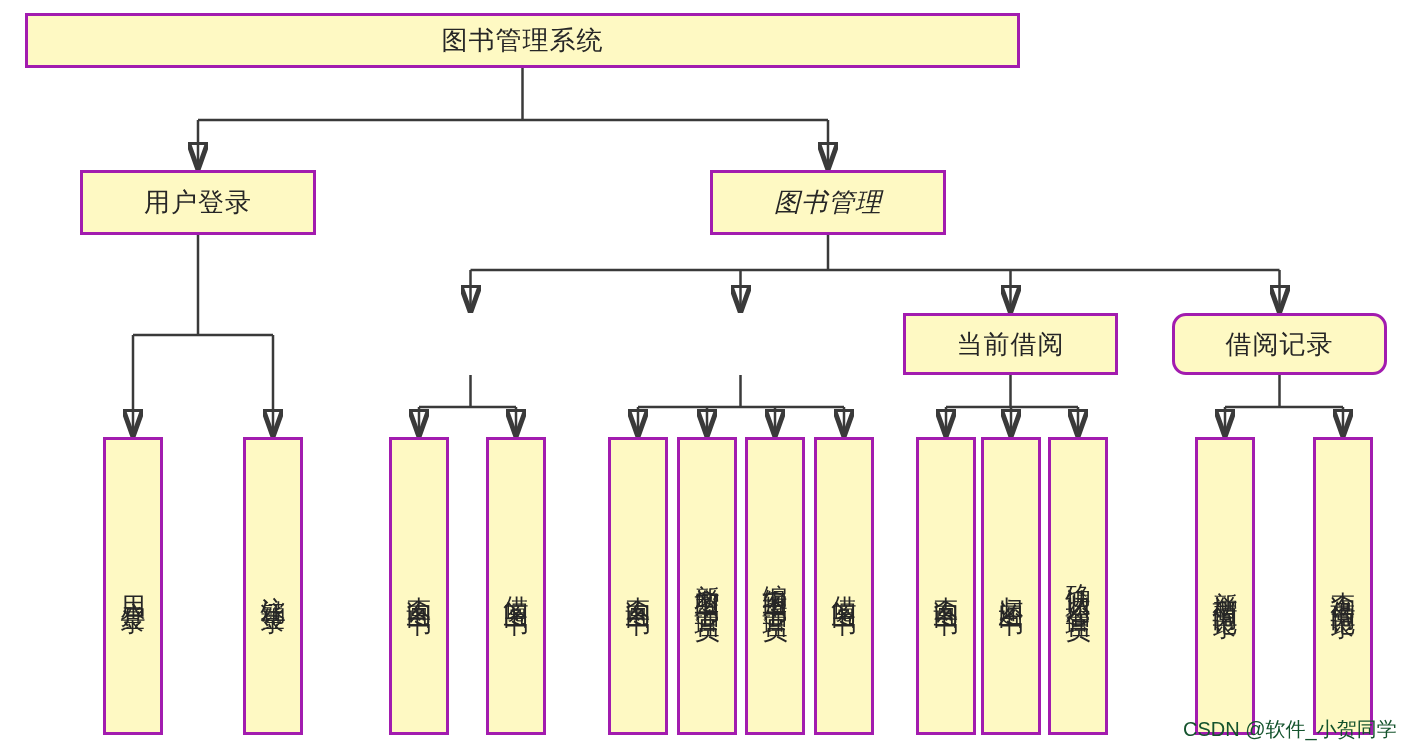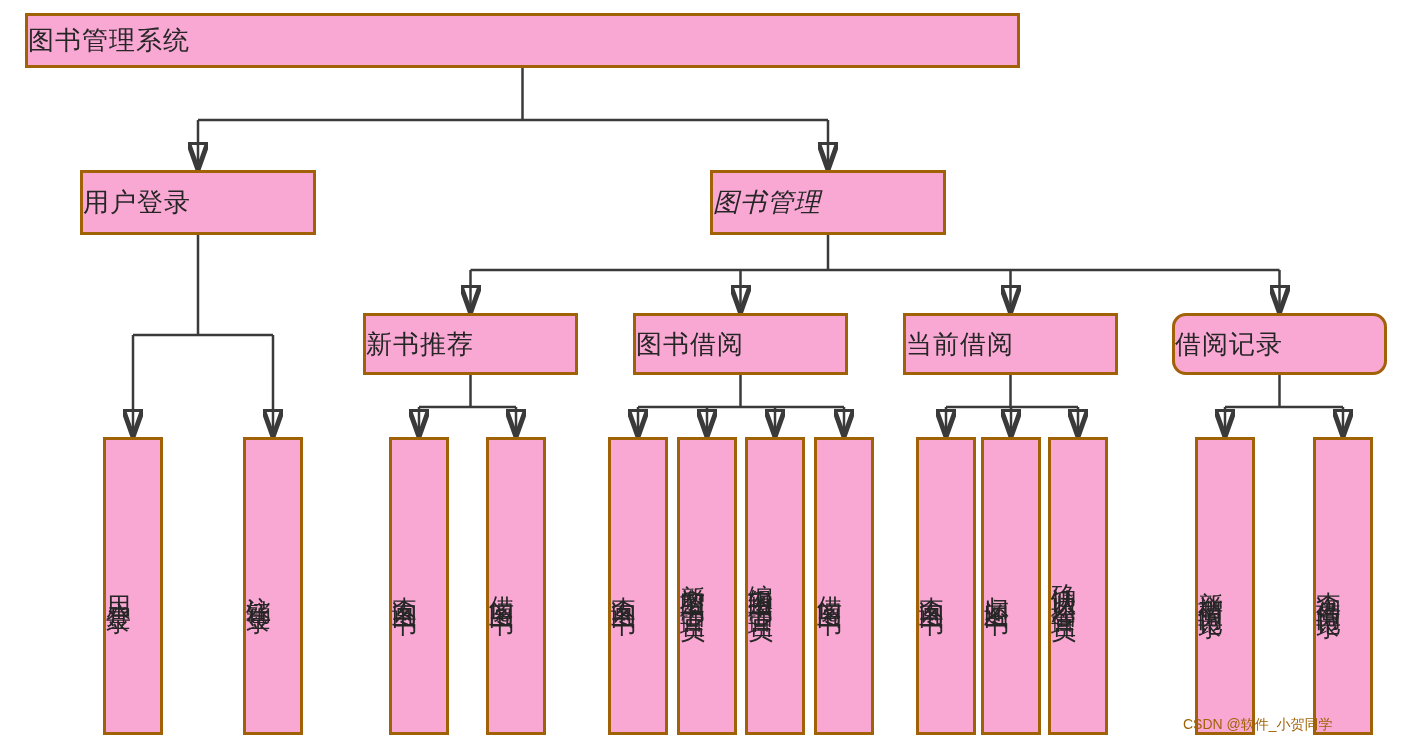--- a/index.html
+++ b/index.html
@@ -22,24 +22,25 @@
     height: 747px;
   }
   #connectors path {
     stroke: #3a3a3a;
     stroke-width: 2.5;
     fill: none;
   }
   .node {
     position: absolute;
     box-sizing: border-box;
-    border: 3px solid #a16207;
-    background: #f9a8d4;
+    border: 3px solid #a21caf;
+    background: #fef9c3;
     display: flex;
     align-items: center;
+    justify-content: center;
     color: #262626;
   }
   .h-node {
     font-size: 26px;
     letter-spacing: 1px;
     white-space: nowrap;
   }
   .leaf {
     top: 437px;
     width: 60px;
@@ -72,22 +73,22 @@
   #leaf-1-3 { left: 814px; }
   #leaf-2-0 { left: 916px; }
   #leaf-2-1 { left: 981px; }
   #leaf-2-2 { left: 1048px; }
   #leaf-3-0 { left: 1195px; }
   #leaf-3-1 { left: 1313px; }
   #watermark {
     position: absolute;
     left: 1183px;
     top: 716px;
-    font-size: 14px;
-    color: #a16207;
+    font-size: 20px;
+    color: #14532d;
     white-space: nowrap;
   }
 </style>
 </head>
 <body>
 
 <div id="canvas">
 
   <svg id="connectors" viewBox="0 0 1405 747" xmlns="http://www.w3.org/2000/svg" aria-hidden="true">
     <defs>
@@ -141,26 +142,20 @@
     <span>图书管理系统</span>
   </div>
 
   <div id="login-node" class="node h-node">
     <span>用户登录</span>
   </div>
   <div id="mgmt-node" class="node h-node">
     <span>图书管理</span>
   </div>
 
-  <div id="group-0" class="node h-node group-node">
-    <span>新书推荐</span>
-  </div>
-  <div id="group-1" class="node h-node group-node">
-    <span>图书借阅</span>
-  </div>
   <div id="group-2" class="node h-node group-node">
     <span>当前借阅</span>
   </div>
   <div id="group-3" class="node h-node group-node">
     <span>借阅记录</span>
   </div>
 
   <div id="leaf-login-0" class="node leaf">
     <span class="v-label">用户登录</span>
   </div>

